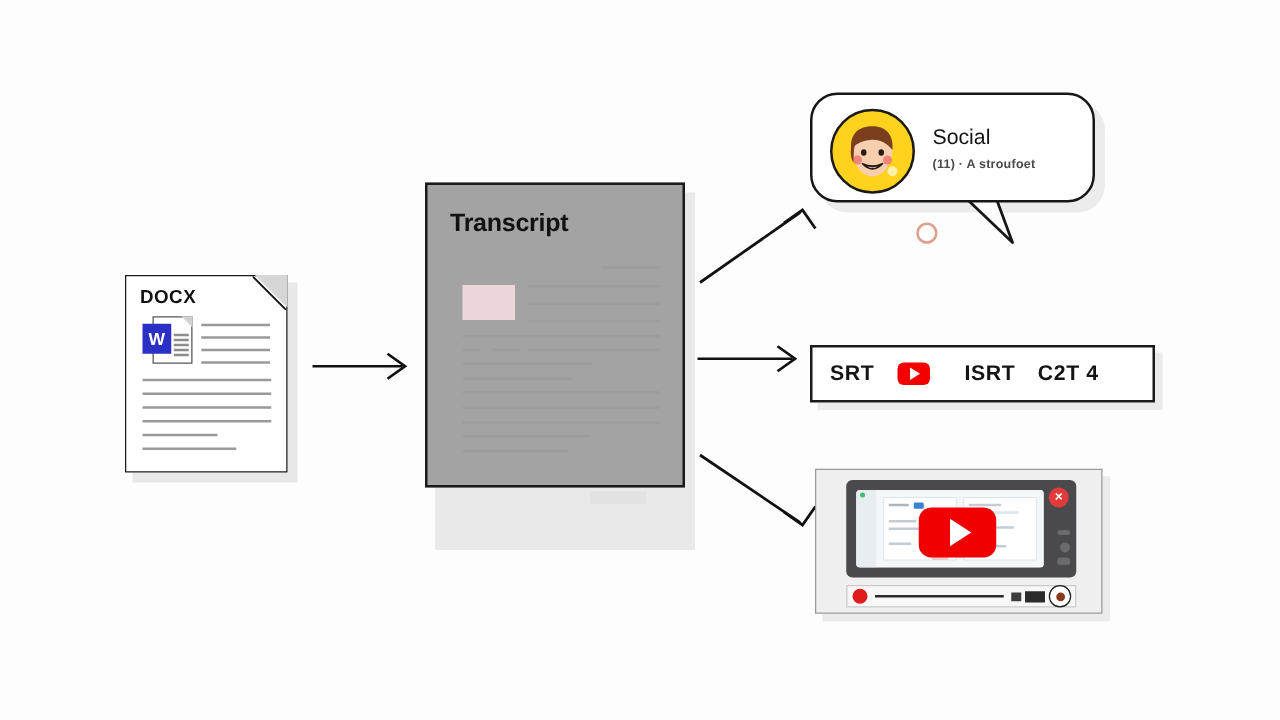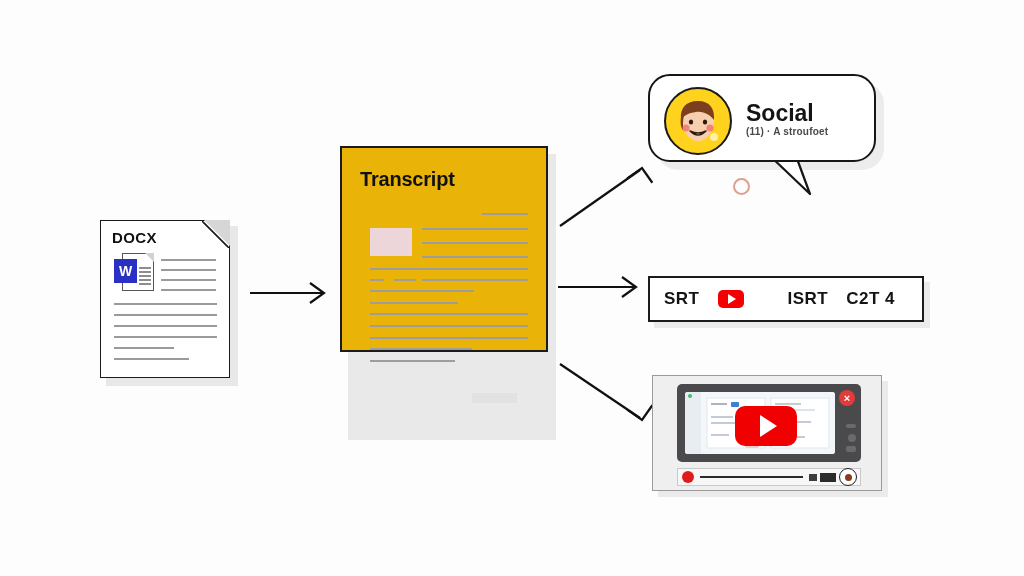--- a/index.html
+++ b/index.html
@@ -71,22 +71,22 @@
   .docx-sideline { position: absolute; background: #9a9a9a; height: 2px; left: 60px; }
   .docx-bodyline { position: absolute; background: #9a9a9a; height: 2px; left: 13px; }
 
   
   #transcript-doc { left: 340px; top: 146px; width: 212px; height: 290px; }
   #transcript-shadow {
     position: absolute; left: 8px; top: 8px; width: 208px; height: 286px;
     background: #e9e9e9;
   }
   #transcript-page {
-    position: absolute; left: 0; top: 0; width: 208px; height: 206px;
-    background: #eab308; border: 2px solid #1b1b1b; box-sizing: border-box;
+    position: absolute; left: 0; top: 0; width: 208px; height: 244px;
+    background: #a3a3a3; border: 2px solid #1b1b1b; box-sizing: border-box;
   }
   #transcript-title {
     position: absolute; left: 18px; top: 20px;
     font-size: 20px; font-weight: 700; color: #111; letter-spacing: -.2px;
   }
   #transcript-pinkblock {
     position: absolute; left: 28px; top: 80px; width: 42px; height: 28px;
     background: #ecd6da;
   }
   .t-line { position: absolute; background: #9d9d9d; height: 2px; }
@@ -112,21 +112,21 @@
   #bubble-tail {
     position: absolute; left: 118px; top: 80px; width: 46px; height: 42px;
   }
   #avatar {
     position: absolute; left: 14px; top: 11px; width: 64px; height: 64px;
     border-radius: 50%; background: #ffd21e; border: 2.2px solid #1a1a1a;
     overflow: hidden;
   }
   #social-title {
     position: absolute; left: 96px; top: 24px;
-    font-size: 23px; font-weight: 700; color: #141414;
+    font-size: 17px; font-weight: 400; color: #141414;
   }
   #social-sub {
     position: absolute; left: 96px; top: 50px;
     font-size: 10px; font-weight: 600; color: #4a4a4a; letter-spacing: .2px;
   }
   #bubble-dot {
     position: absolute; left: 85px; top: 104px; width: 13px; height: 13px;
     border-radius: 50%; border: 2px solid #dba08e;
   }
 
@@ -326,21 +326,21 @@
     <div id="bubble-dot"></div>
   </div>
 
   <div class="abs" id="srt-bar-wrap">
     <div id="srt-shadow"></div>
     <div id="srt-bar">
       <span class="srt-text" style="margin-left:14px">SRT</span>
       <span class="yt-chip" style="margin-left:18px">
           <span class="tri"></span>
         </span>
-      <span class="srt-text" style="margin-left:44px">ISRT</span>
+      <span class="srt-text" style="margin-left:28px">ISRT</span>
       <span class="srt-text" style="margin-left:18px">C2T 4</span>
     </div>
   </div>
 
   <div class="abs" id="player-wrap">
     <div id="player-shadow"></div>
     <div id="player-outer">
 
       <div id="player-bezel">
         <div id="player-screen">

